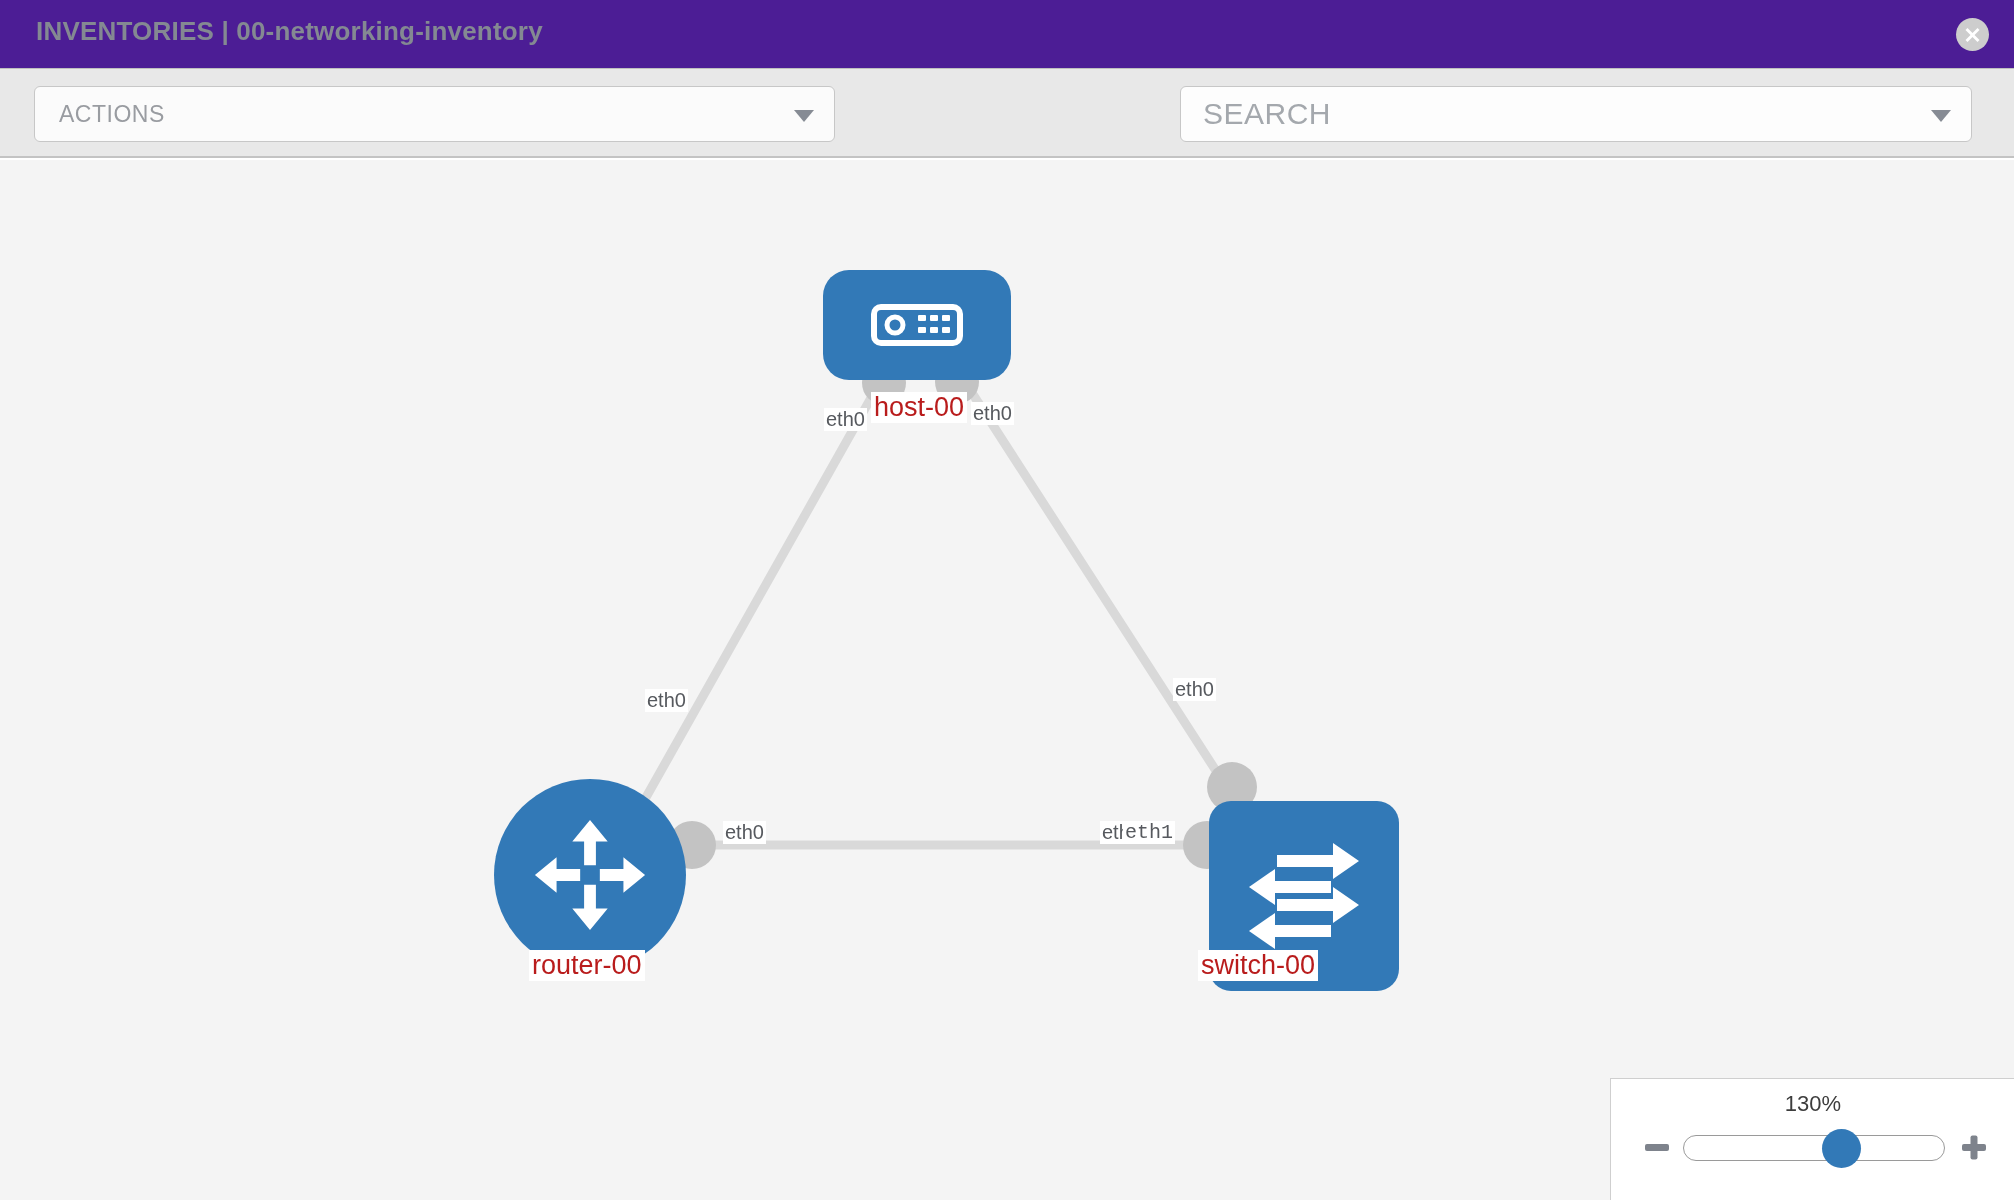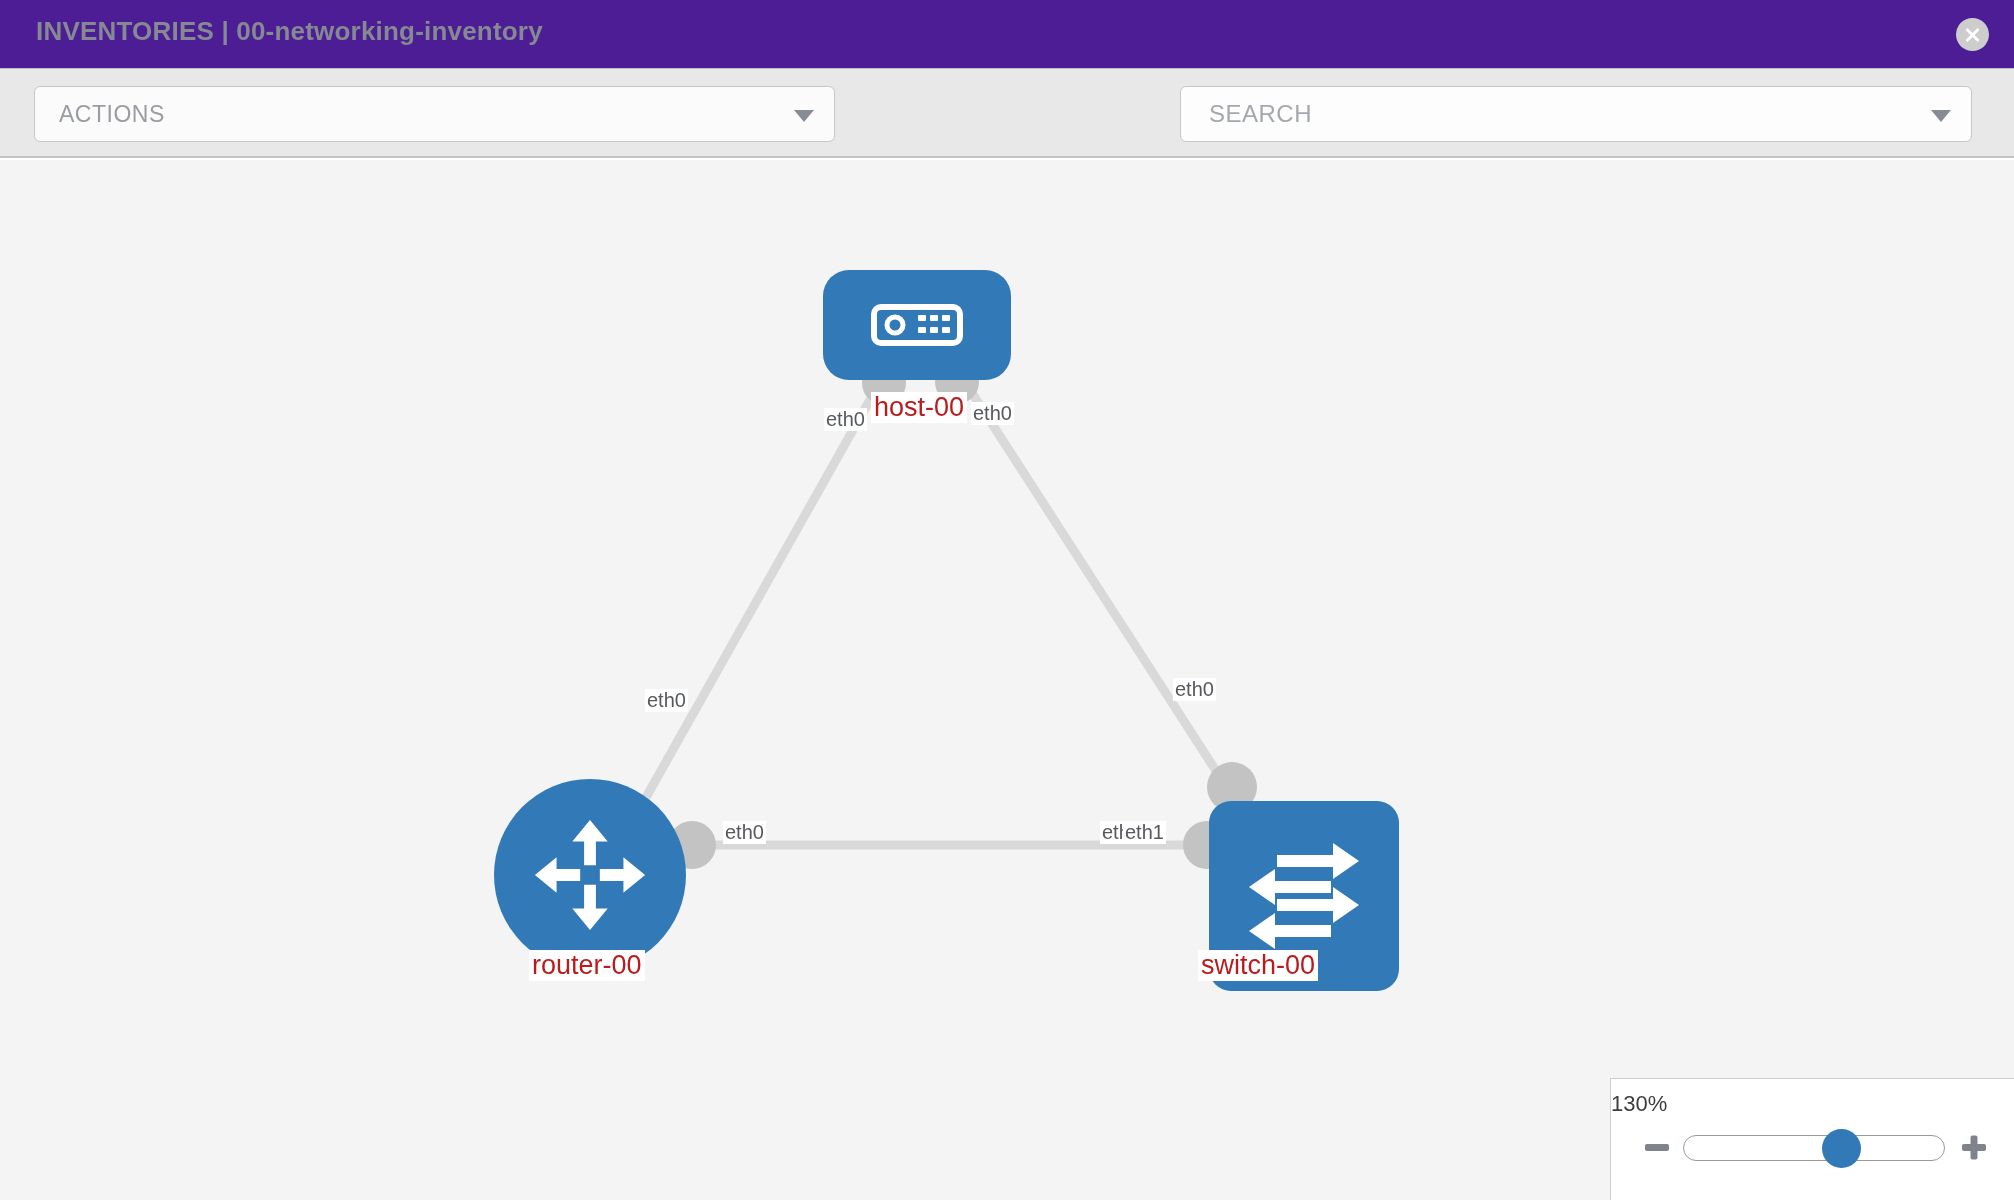--- a/index.html
+++ b/index.html
@@ -74,22 +74,22 @@
   .search-box {
     position: absolute; left: 1180px; top: 17px;
     width: 792px; height: 56px;
     background: #fdfdfd;
     border: 1px solid #c7c7c7;
     border-radius: 6px;
     display: flex; align-items: center;
     cursor: text;
   }
   .search-label {
-    margin-left: 28px;
-    font-size: 24px; color: #a4a8ad;
+    margin-left: 22px;
+    font-size: 30px; color: #a4a8ad;
     letter-spacing: 0.5px;
   }
 
   
   .canvas {
     position: absolute; top: 160px; left: 0;
     width: 2014px; height: 1040px;
     background: #f4f4f4;
     overflow: hidden;
   }
@@ -134,20 +134,21 @@
   
   .zoom-panel {
     position: absolute; right: 0; bottom: 0;
     width: 404px; height: 122px;
     background: #ffffff;
     border-top: 1px solid #cfcfcf;
     border-left: 1px solid #cfcfcf;
   }
   .zoom-value {
     position: absolute; top: 12px; left: 0; width: 404px;
+    text-align: center;
     font-size: 22px; color: #3d3d3d;
   }
   .zoom-minus, .zoom-plus {
     position: absolute; top: 50px;
     width: 36px; height: 36px;
     display: flex; align-items: center; justify-content: center;
     cursor: pointer;
   }
   .zoom-minus { left: 28px; }
   .zoom-plus  { right: 22px; }
@@ -279,21 +280,21 @@
       </div>
     </div>
     <div class="node-label" style="left:1198px; top:790px;">switch-00</div>
 
     <div class="iface-label" style="left:824px; top:248px;">eth0</div>
     <div class="iface-label" style="left:971px; top:242px;">eth0</div>
     <div class="iface-label" style="left:645px; top:529px;">eth0</div>
     <div class="iface-label" style="left:1173px; top:518px;">eth0</div>
     <div class="iface-label" style="left:723px; top:661px;">eth0</div>
     <div class="iface-label" style="left:1100px; top:661px;">eth0</div>
-    <div class="iface-label" style="left:1123px; top:661px;">eth1</div>
+    <div class="iface-label" style="left:1123px; top:661px;font-family:Liberation Mono, monospace;">eth1</div>
 
     <div class="zoom-panel">
       <div class="zoom-value">130%</div>
 
       <div class="zoom-minus">
         <svg width="30" height="30" viewBox="0 0 30 30">
           <rect x="3" y="12" width="24" height="7" rx="2" fill="#7e838c"></rect>
         </svg>
       </div>
 

